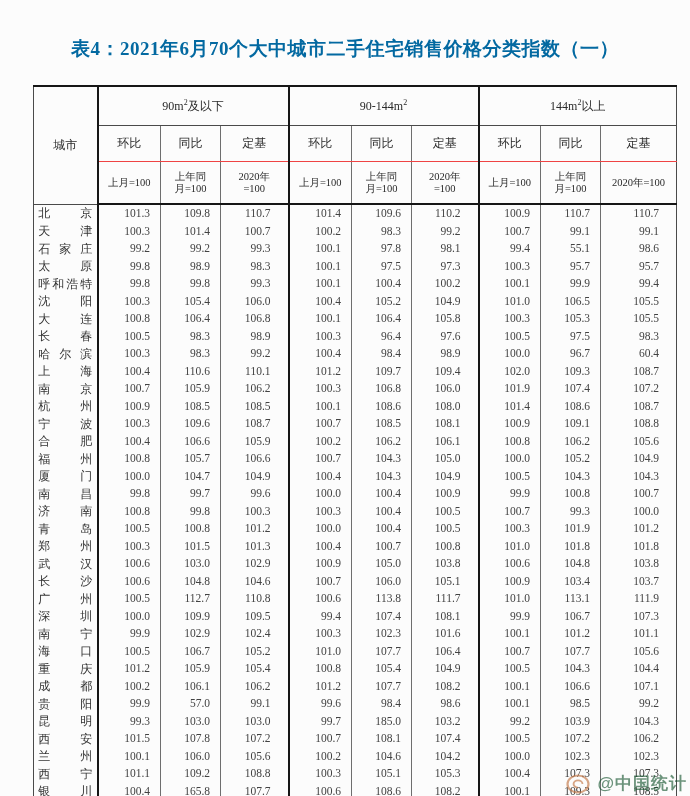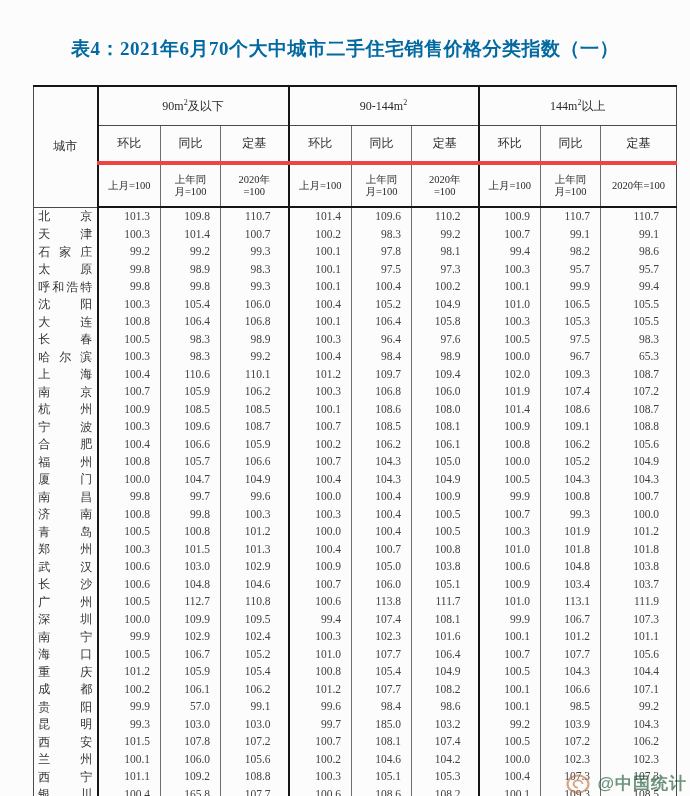--- a/index.html
+++ b/index.html
@@ -16,21 +16,21 @@
   }
   .table-wrap{position:absolute;top:85px;left:33px;width:643px;}
   table{
     border-collapse:collapse;width:643px;table-layout:fixed;
     border-top:2px solid #161616;border-bottom:3px solid #161616;
     border-left:1px solid #4a4a4a;border-right:1px solid #4a4a4a;
   }
   th{font-weight:normal;color:#2a2a2a;text-align:center;vertical-align:middle;padding:8px;}
   td{padding:0;vertical-align:middle;}
   .hr1 th{height:22px;font-size:12px;border-bottom:1px solid #4a4a4a;}
-  .hr2 th{height:19px;font-size:12px;border-bottom:4px solid #ef4444;}
+  .hr2 th{height:19px;font-size:12px;border-bottom:1px solid #ef4444;}
   .hr3 th{height:25px;font-size:10.5px;border-bottom:2px solid #161616;white-space:pre-line;line-height:1.12;}
   .city-head{font-size:12.5px;}
   sup{font-size:8px;line-height:0;vertical-align:super;}
   .b-thick-r{border-right:2px solid #161616;}
   .b-thin-r{border-right:1px solid #6e6e6e;}
   tbody td{height:17.5px;font-size:11.5px;color:#424242;line-height:1;}
   td.num{text-align:right;padding-right:10px;font-variant-numeric:tabular-nums;}
   td.num.base{padding-right:17px;}
   tbody td:last-child{padding-right:22px;}
   td.city{text-align:center;}
@@ -126,21 +126,21 @@
         </tr>
         <tr>
           <td class="city b-thick-r"><span class="city-name">石家庄</span></td>
           <td class="num b-thin-r">99.2</td>
           <td class="num b-thin-r">99.2</td>
           <td class="num base b-thick-r">99.3</td>
           <td class="num b-thin-r">100.1</td>
           <td class="num b-thin-r">97.8</td>
           <td class="num base b-thick-r">98.1</td>
           <td class="num b-thin-r">99.4</td>
-          <td class="num b-thin-r">98.2</td>
+          <td class="num b-thin-r">55.1</td>
           <td class="num base">98.6</td>
         </tr>
         <tr>
           <td class="city b-thick-r"><span class="city-name">太原</span></td>
           <td class="num b-thin-r">99.8</td>
           <td class="num b-thin-r">98.9</td>
           <td class="num base b-thick-r">98.3</td>
           <td class="num b-thin-r">100.1</td>
           <td class="num b-thin-r">97.5</td>
           <td class="num base b-thick-r">97.3</td>
@@ -199,21 +199,21 @@
         <tr>
           <td class="city b-thick-r"><span class="city-name">哈尔滨</span></td>
           <td class="num b-thin-r">100.3</td>
           <td class="num b-thin-r">98.3</td>
           <td class="num base b-thick-r">99.2</td>
           <td class="num b-thin-r">100.4</td>
           <td class="num b-thin-r">98.4</td>
           <td class="num base b-thick-r">98.9</td>
           <td class="num b-thin-r">100.0</td>
           <td class="num b-thin-r">96.7</td>
-          <td class="num base">65.3</td>
+          <td class="num base">60.4</td>
         </tr>
         <tr>
           <td class="city b-thick-r"><span class="city-name">上海</span></td>
           <td class="num b-thin-r">100.4</td>
           <td class="num b-thin-r">110.6</td>
           <td class="num base b-thick-r">110.1</td>
           <td class="num b-thin-r">101.2</td>
           <td class="num b-thin-r">109.7</td>
           <td class="num base b-thick-r">109.4</td>
           <td class="num b-thin-r">102.0</td>

